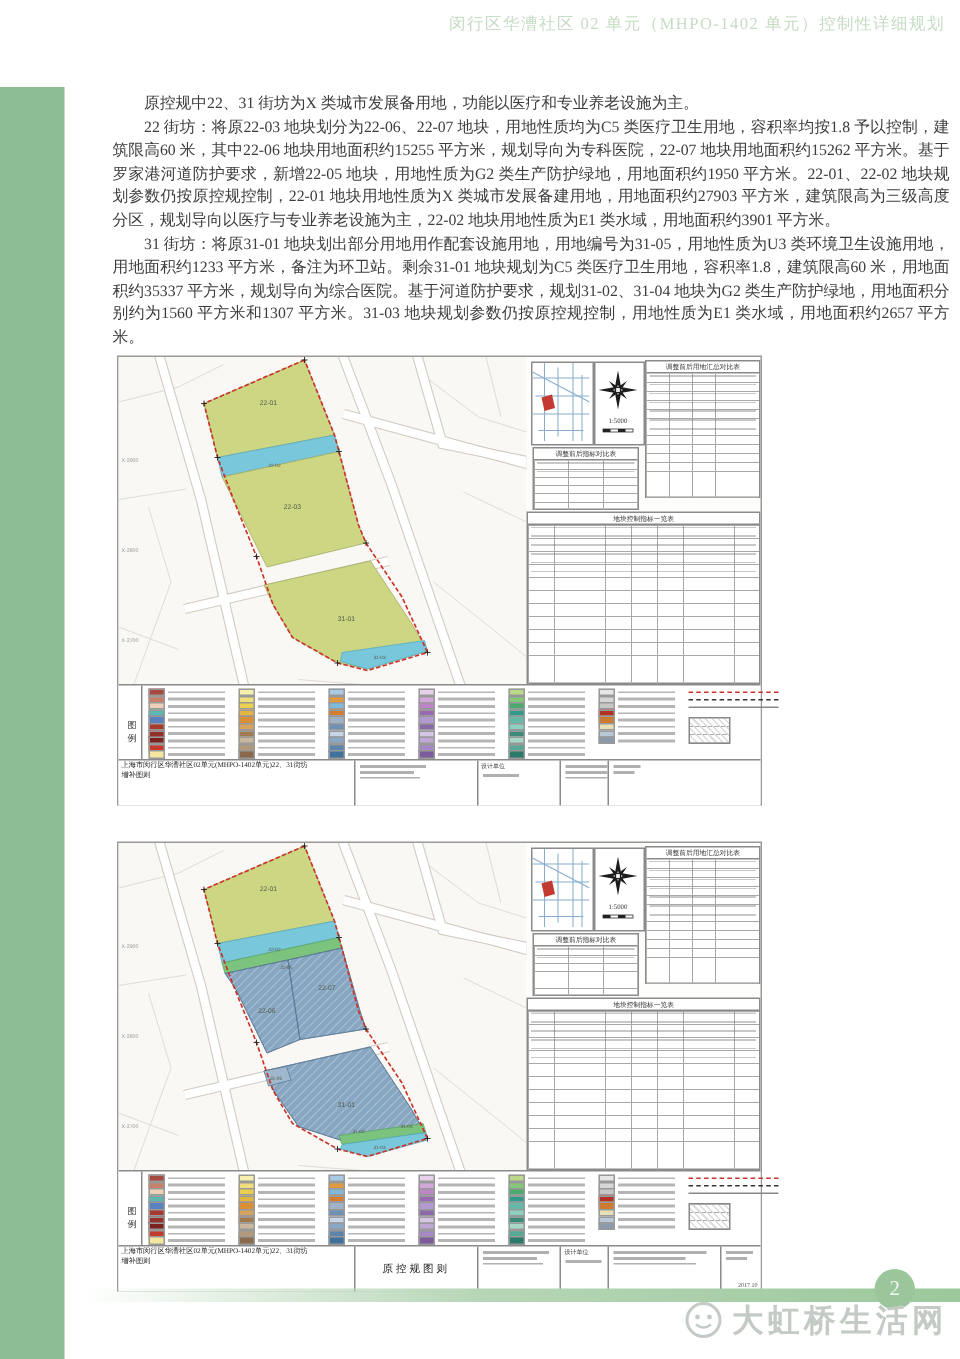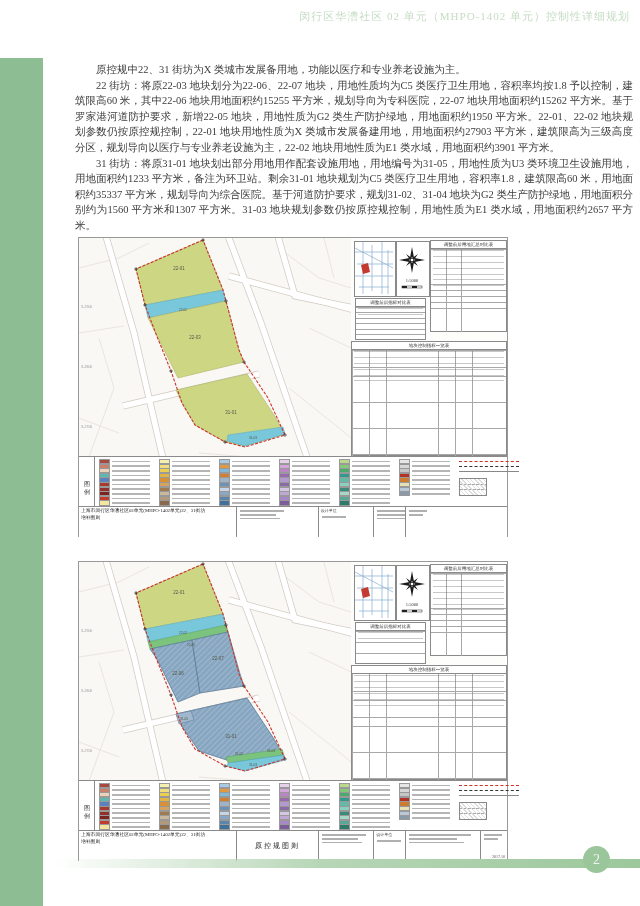--- a/index.html
+++ b/index.html
@@ -901,14 +901,23 @@
       <div class="tb-cell">
         <div class="mb" style="width:18px"></div>
         <div class="mb" style="width:14px"></div>
         <div class="tb-date">2017.10</div>
       </div>
     </div>
   </section>
 
   <div class="foot-bar"></div>
   <div class="page-circle">2</div>
+  <div class="watermark">
+    <svg width="26" height="26" viewBox="0 0 26 26">
+      <circle cx="13" cy="13" r="11" fill="none" stroke="#c4cbc4" stroke-width="2"></circle>
+      <circle cx="9" cy="11" r="1.6" fill="#c4cbc4"></circle>
+      <circle cx="17" cy="11" r="1.6" fill="#c4cbc4"></circle>
+      <path d="M8,16 Q13,20 18,16" fill="none" stroke="#c4cbc4" stroke-width="1.6"></path>
+    </svg>
+    <span class="wm-text">大虹桥生活网</span>
+  </div>
 
 </div>
 
 </body></html>

